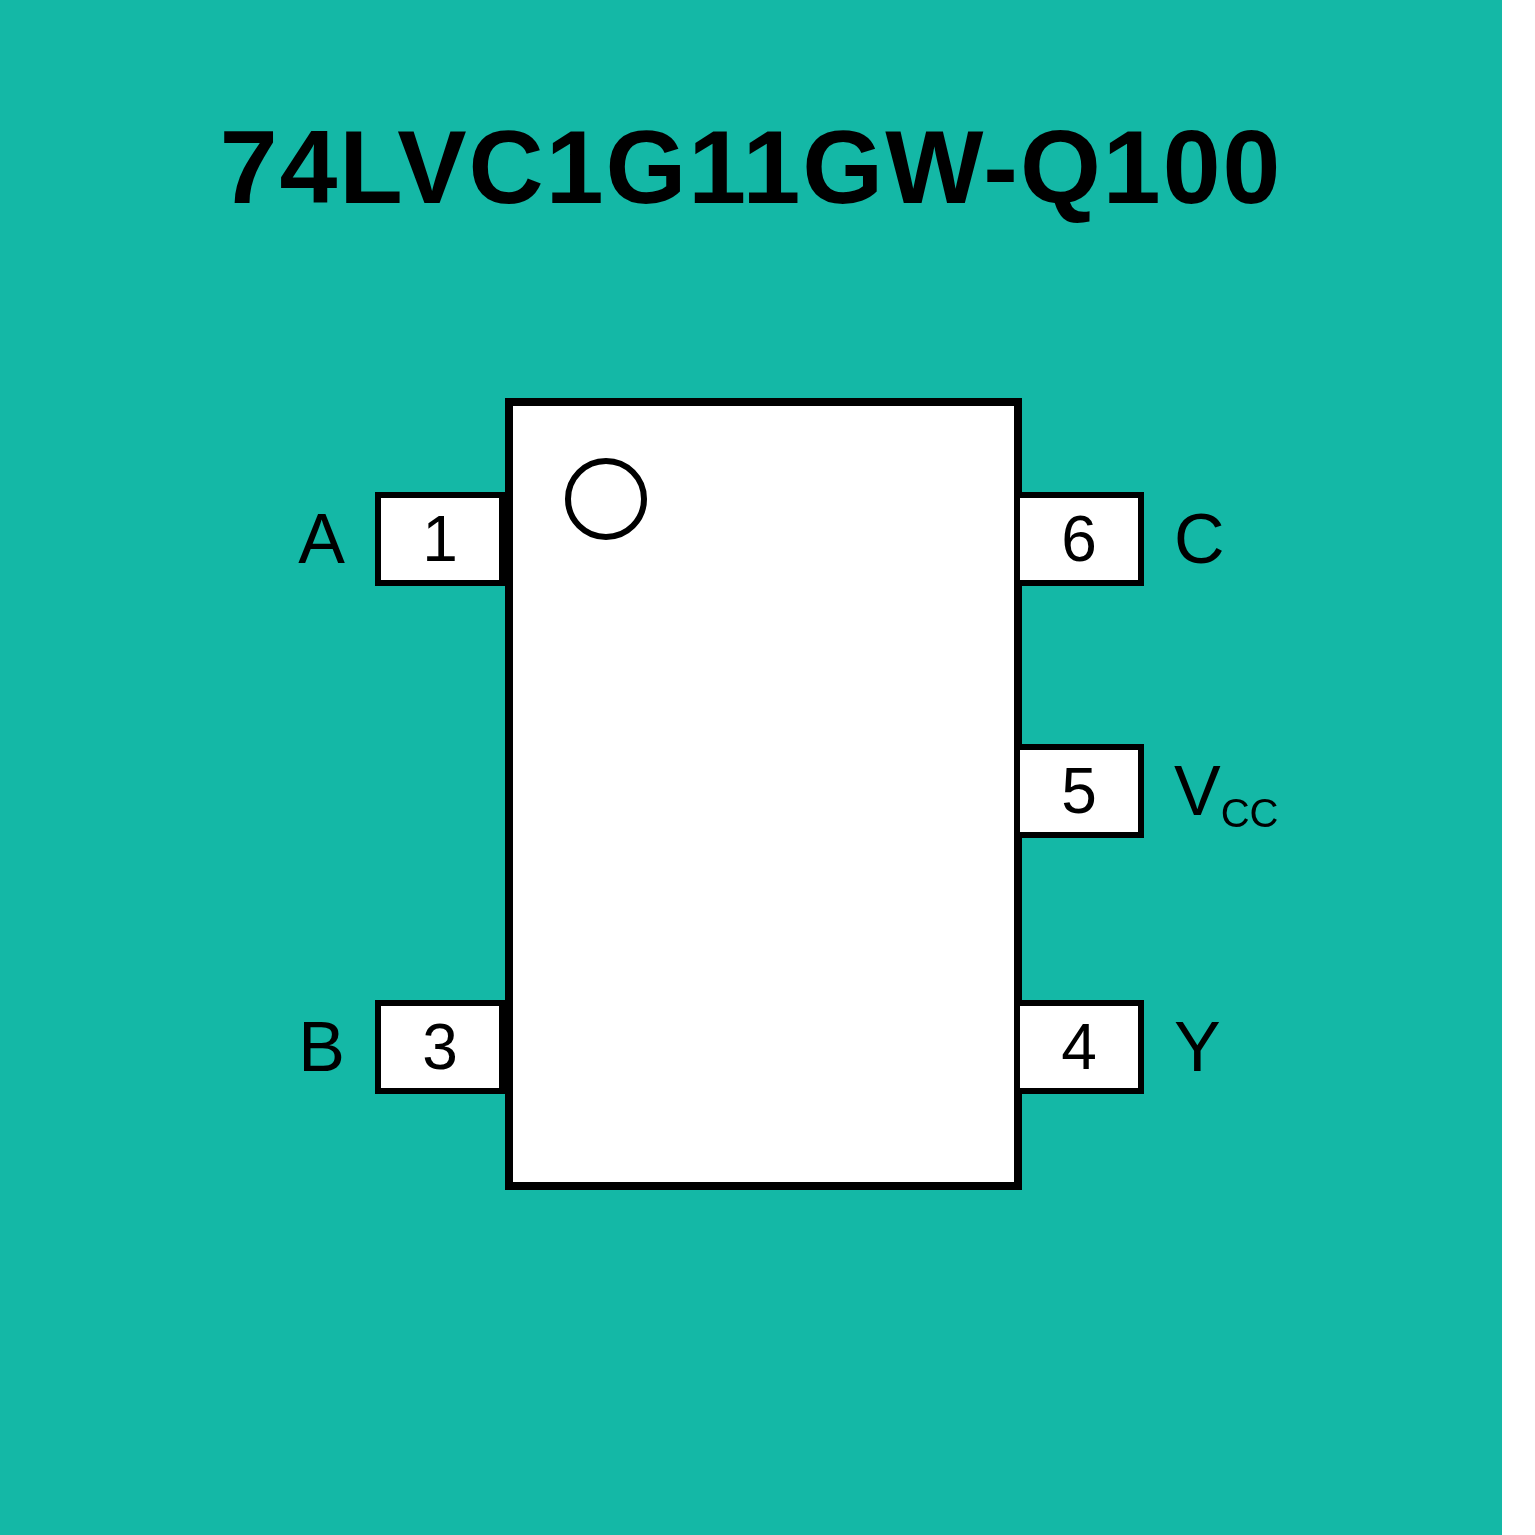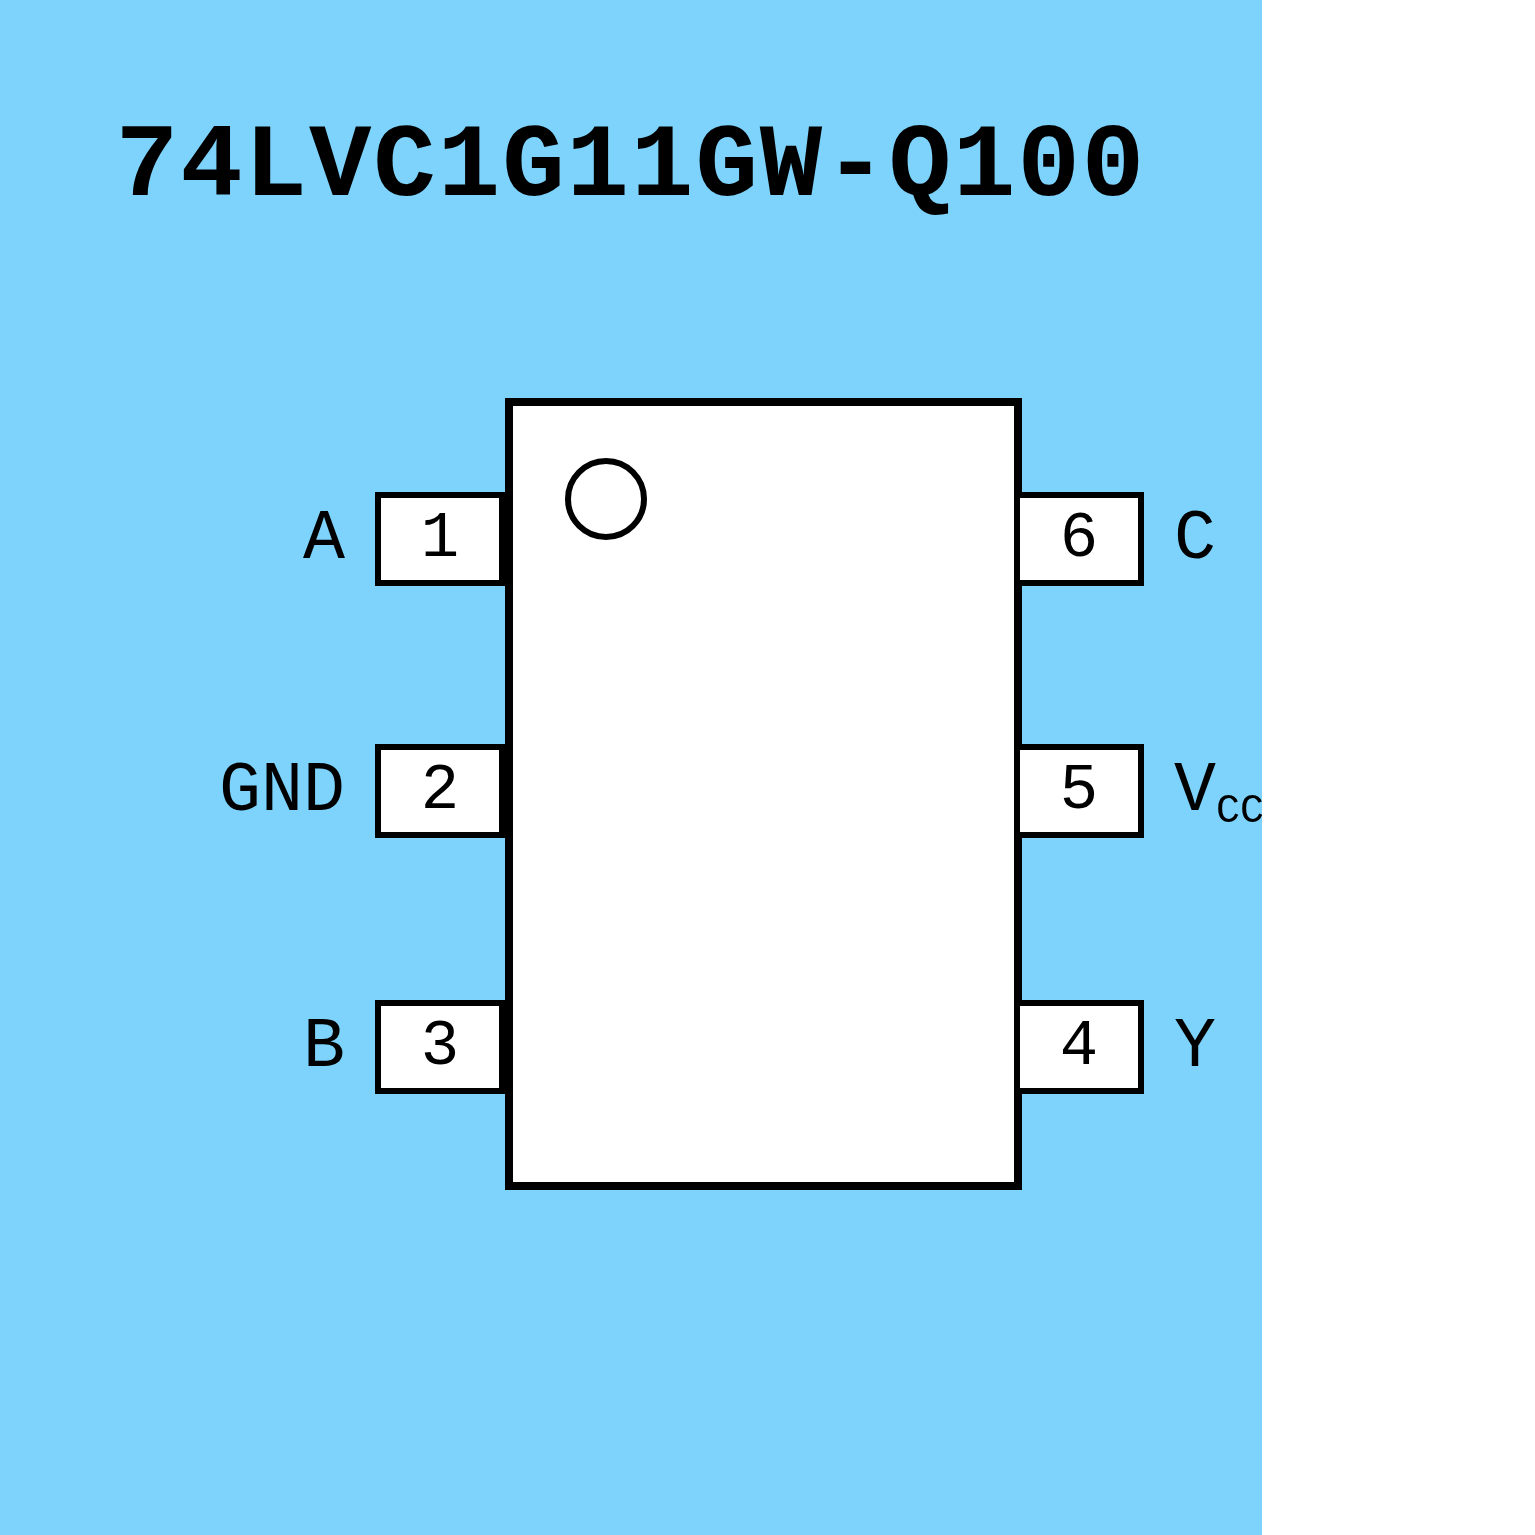--- a/index.html
+++ b/index.html
@@ -3,25 +3,24 @@
 <meta charset="utf-8">
 <style>
   html, body {
     margin: 0;
     padding: 0;
     background: #ffffff;
     font-family: "Liberation Sans", sans-serif;
   }
   .page {
     position: relative;
-    width: 1262px;
+    width: 1502px;
     height: 1535px;
-    background: #7dd3fc;
+    background: #14b8a6;
     overflow: hidden;
-    font-family: Liberation Mono, monospace;
   }
   .title {
     position: absolute;
     top: 108px;
     left: 0;
     width: 100%;
     text-align: center;
     font-size: 104px;
     font-weight: 800;
     letter-spacing: 2px;
@@ -104,26 +103,20 @@
     <div class="pin1-indicator"></div>
   </div>
 
   <div class="pin-row left row-1">
     <span class="pin-label">A</span>
     <div class="pin-box">
       <span>1</span>
     </div>
   </div>
 
-  <div class="pin-row left row-2">
-    <span class="pin-label">GND</span>
-    <div class="pin-box">
-      <span>2</span>
-    </div>
-  </div>
 
   <div class="pin-row left row-3">
     <span class="pin-label">B</span>
     <div class="pin-box">
       <span>3</span>
     </div>
   </div>
 
   <div class="pin-row right row-1">
     <div class="pin-box">

